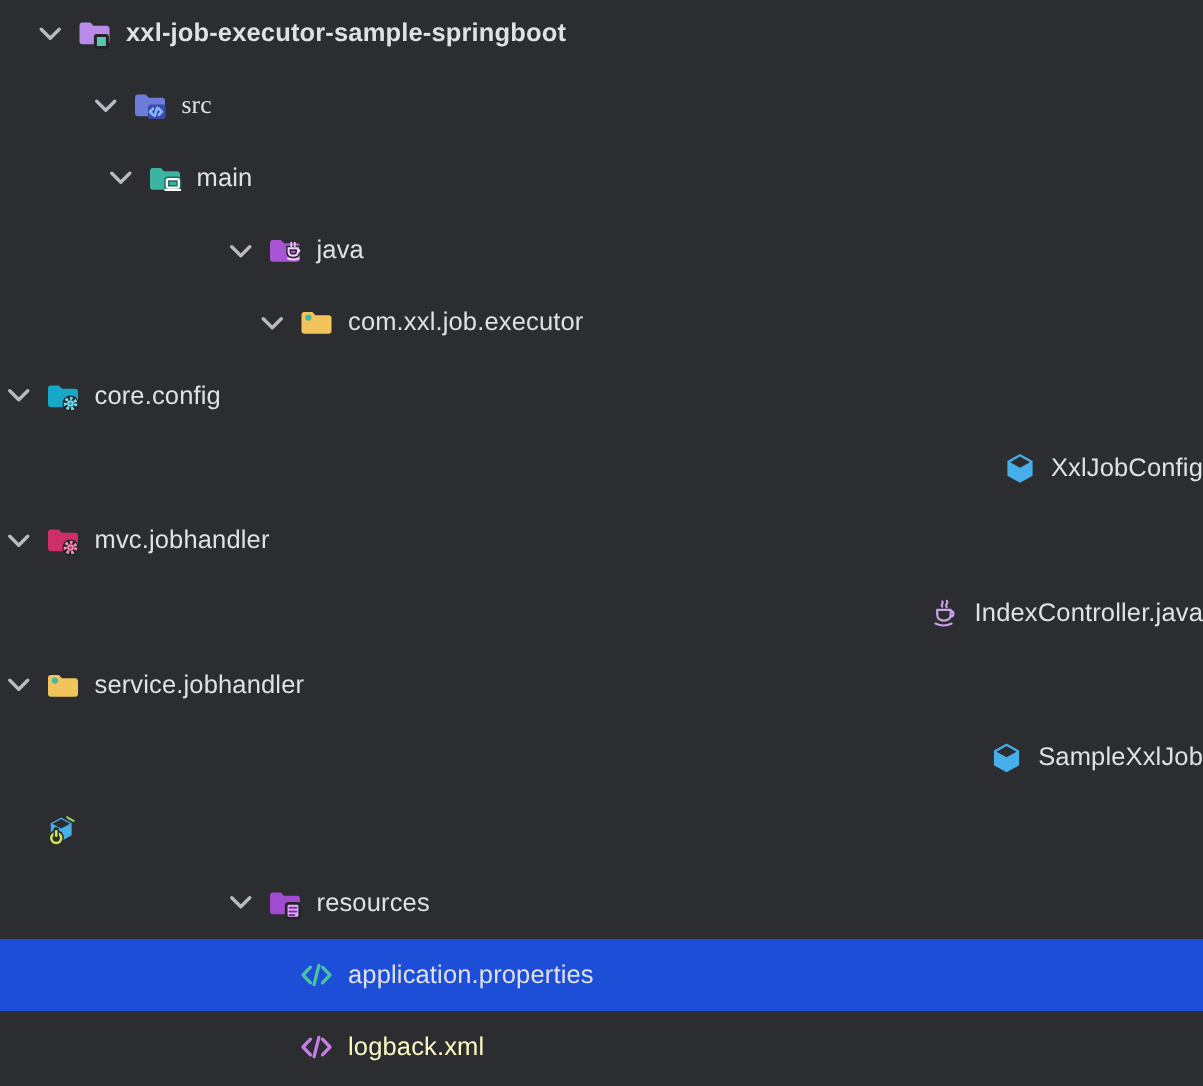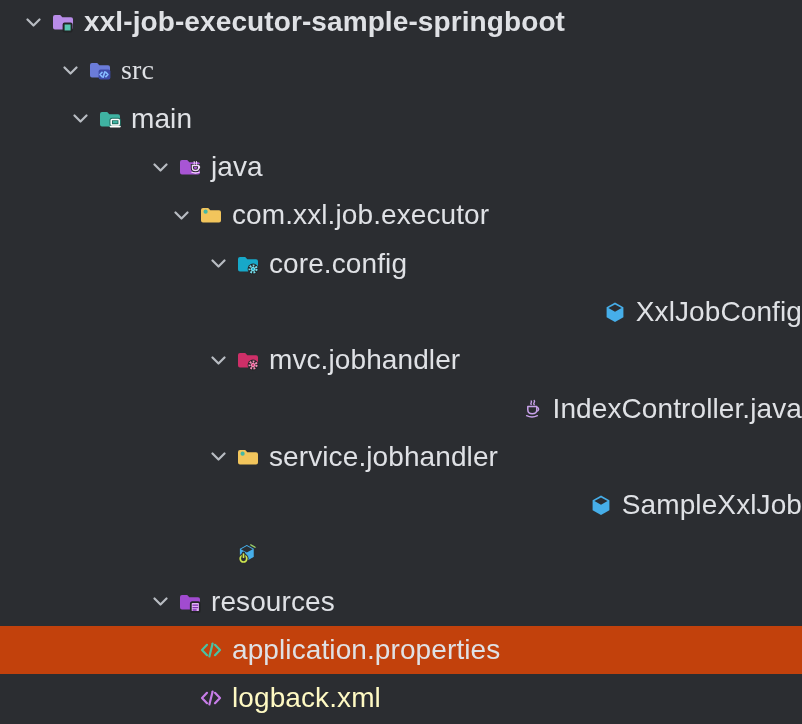--- a/index.html
+++ b/index.html
@@ -6,42 +6,42 @@
   body{
     width:802px;height:724px;overflow:hidden;
     background:#2B2D31;
     font-family:"Liberation Sans","DejaVu Sans",sans-serif;
   }
   .tree{margin-top:-2px;}
   .row{
     height:48.3px;display:flex;align-items:center;
     box-sizing:border-box;white-space:nowrap;
   }
-  .row.selected{background:#c2410c;}
+  .row.selected{background:#1d4ed8;}
   .chev{
     width:24px;height:24px;flex:0 0 24px;
     display:flex;align-items:center;justify-content:center;
   }
   .ic{
     width:24px;height:24px;flex:0 0 24px;margin-left:6px;
     display:flex;align-items:center;justify-content:center;
   }
   .ic svg,.chev svg{display:block;}
   .lbl{
-    margin-left:9px;font-size:28px;color:#DFE1E5;letter-spacing:.1px;
+    margin-left:9px;font-size:17px;color:#DFE1E5;letter-spacing:.1px;
   }
   .lbl.bold{font-weight:700;}
   .lbl.modified{color:#fef9c3;}
   
   .lvl0{padding-left:21px;}
   .lvl1{padding-left:58px;font-family:Liberation Serif, serif;}
   .lvl2{padding-left:68px;}
   .lvl3{padding-left:132px;margin-left:16px;}
   .lvl4{padding-left:169px;}
-  .lvl5{padding-left:206px;}
+  .lvl5{}
   .lvl6{padding-left:243px;justify-content:flex-end;}
 </style>
 </head>
 <body>
 
 <div class="tree">
 
   <div class="row lvl0">
     <span class="chev">
       <svg width="15" height="9" viewBox="0 0 15 9">

